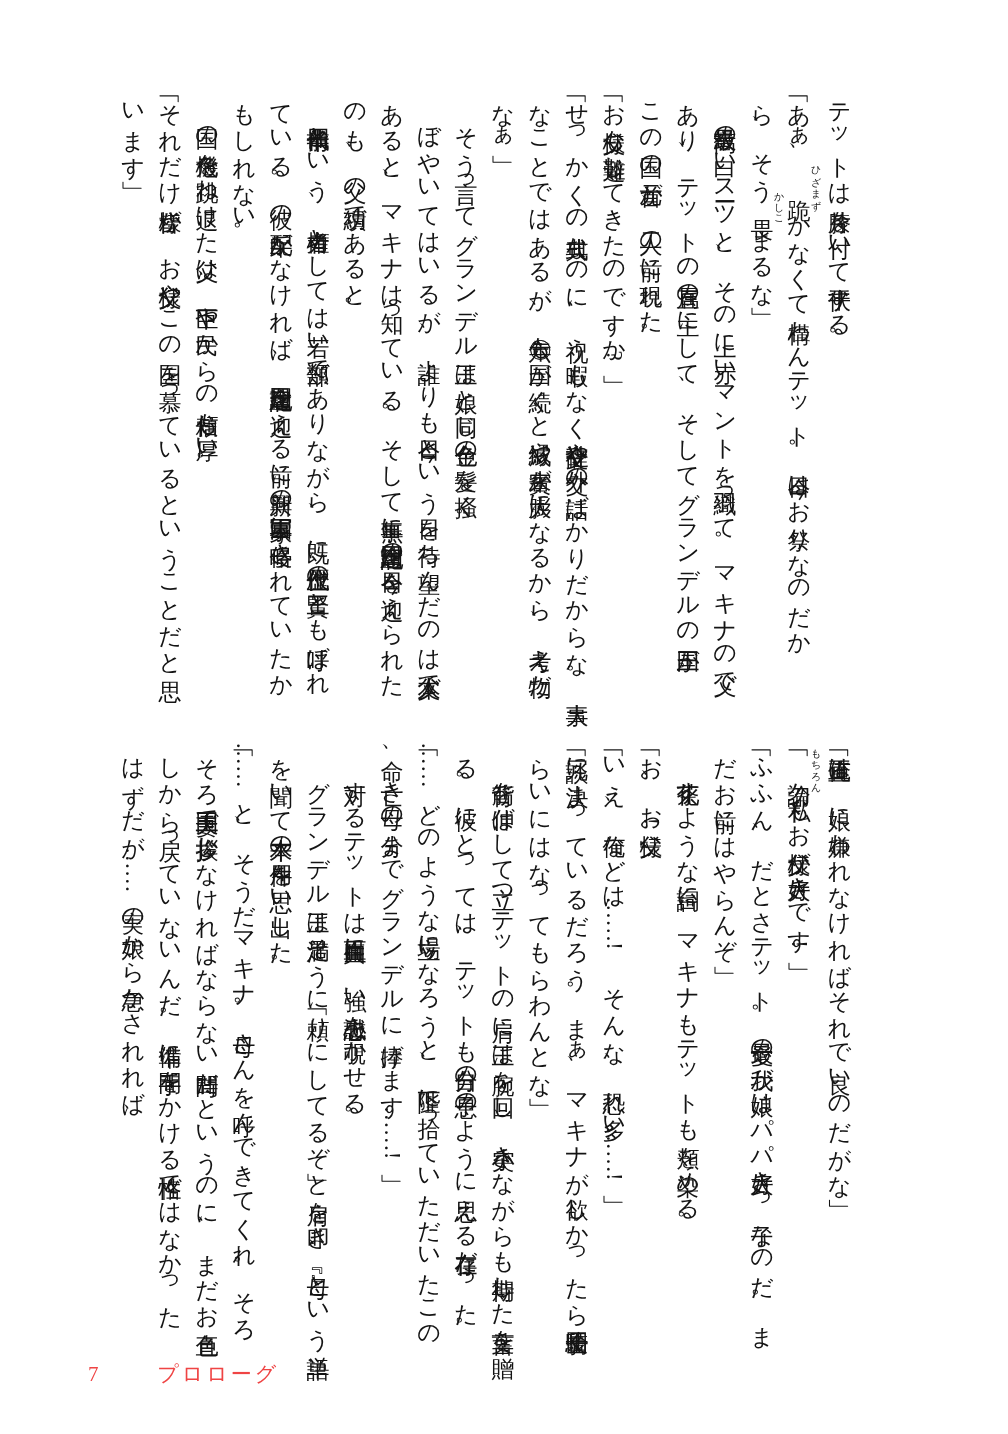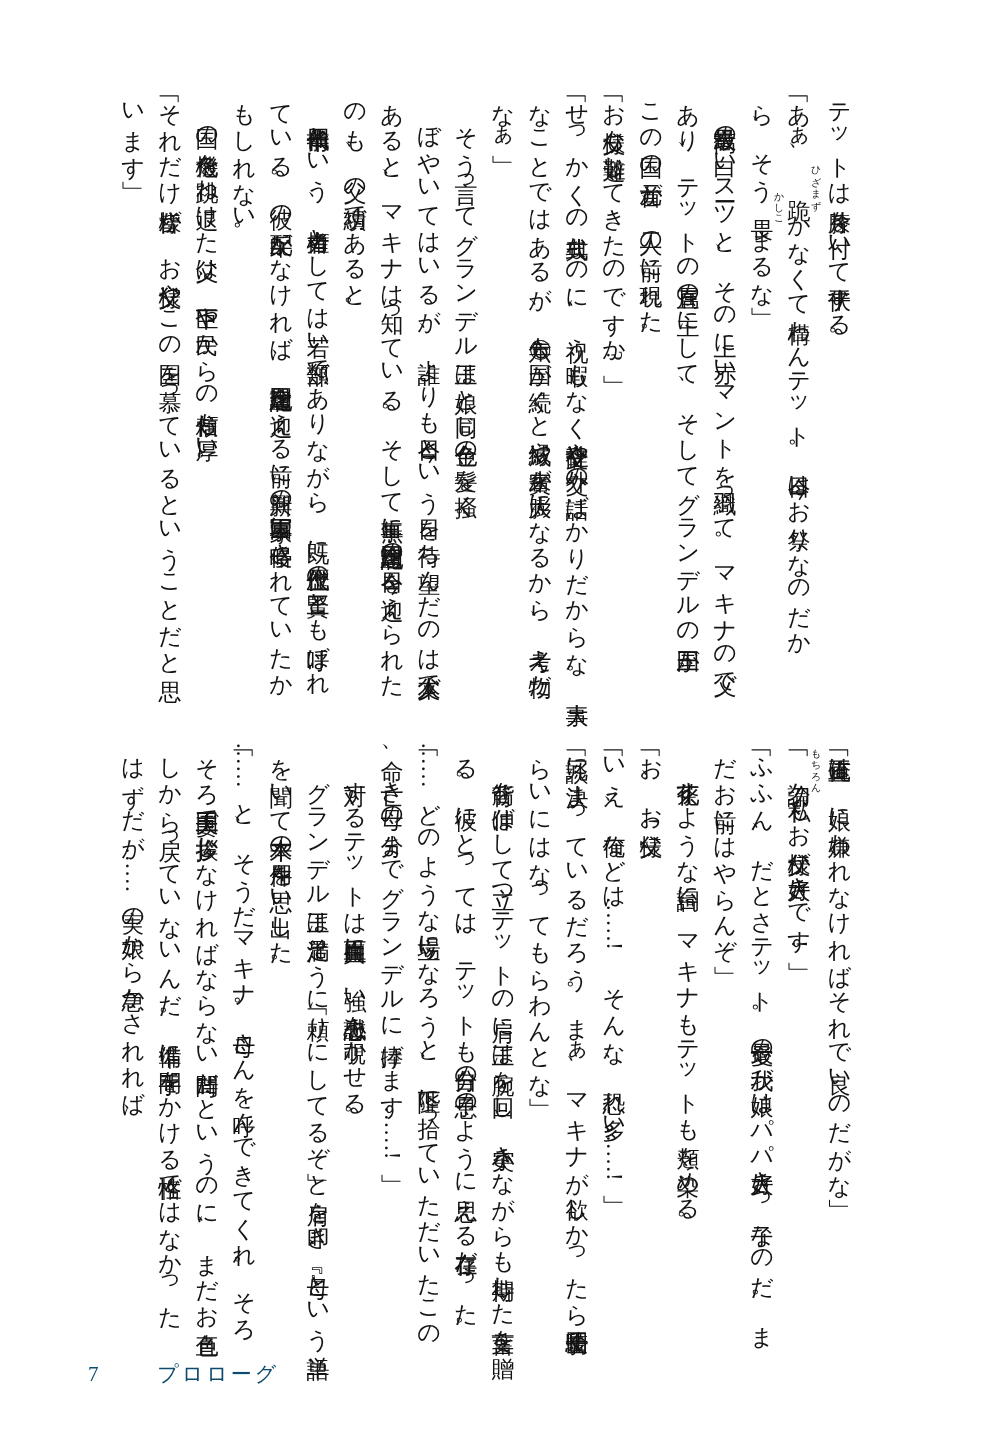--- a/index.html
+++ b/index.html
@@ -45,21 +45,21 @@
     font-size: 10px;
     letter-spacing: 0;
     line-height: 1;
     font-family: "Liberation Serif", "DejaVu Serif", serif;
   }
   .footer {
     position: absolute;
     left: 88px;
     top: 1360px;
     font-size: 21px;
-    color: #0c4a6e;
+    color: #ef4444;
     white-space: nowrap;
   }
   .footer .page-num {
     display: inline-block;
     min-width: 16px;
   }
   .footer .section {
     display: inline-block;
     margin-left: 48px;
     letter-spacing: 3px;

